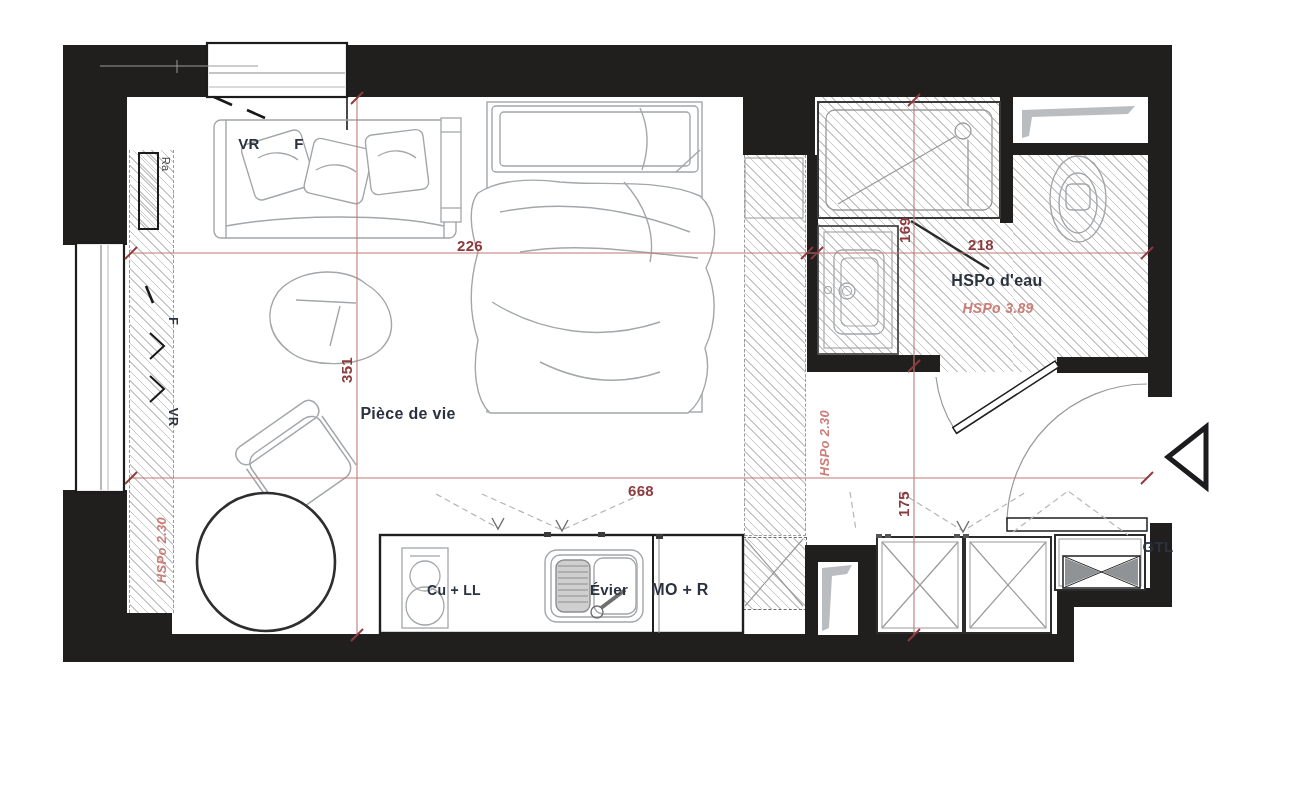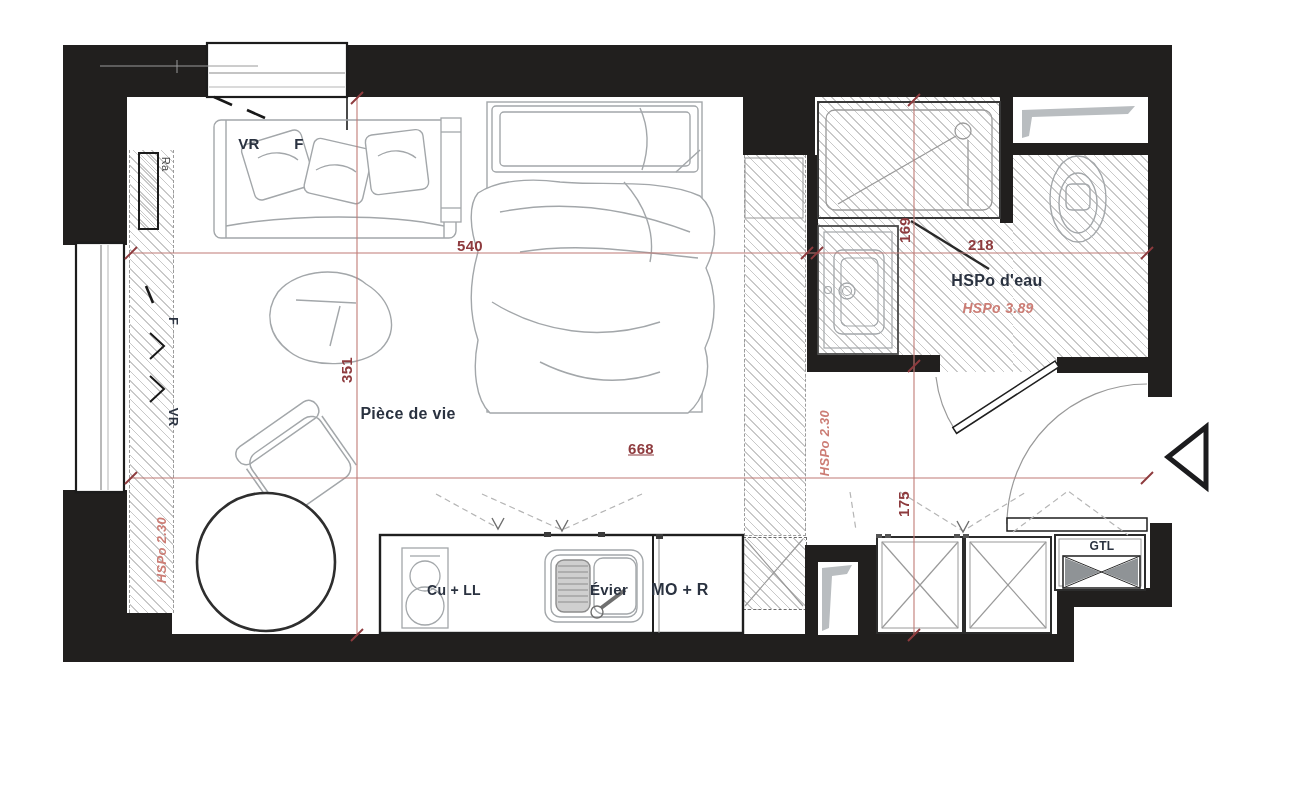--- a/index.html
+++ b/index.html
@@ -289,21 +289,21 @@
   <div class="lbl hspo rotm90" style="left:161px;top:550px;">HSPo 2.30</div>
   <div class="lbl hspo rotm90" style="left:824px;top:443px;">HSPo 2.30</div>
 
   <div class="lbl" style="left:408px;top:414px;font-size:16px;">Pièce de vie</div>
   <div class="lbl" style="left:997px;top:281px;font-size:16px;">HSPo d'eau</div>
   <div class="lbl hspo" style="left:998px;top:308px;font-size:14px;">HSPo 3.89</div>
 
   <div class="lbl" style="left:426px;top:590px;font-size:14px;margin-left:28px;">Cu + LL</div>
   <div class="lbl" style="left:609px;top:589px;font-size:15px;">Évier</div>
   <div class="lbl" style="left:680px;top:590px;font-size:16px;">MO + R</div>
-  <div class="lbl" style="left:1102px;top:546px;font-size:12px;">GTL</div>
-
-  <div class="lbl dim" style="left:470px;top:245px;">540</div>
+  <div class="lbl" style="left:1158px;top:546px;font-size:15px;">GTL</div>
+
+  <div class="lbl dim" style="left:470px;top:245px;">226</div>
   <div class="lbl dim" style="left:981px;top:244px;text-align:right;">218</div>
-  <div class="lbl dim" style="left:641px;top:448px;text-decoration:underline;">668</div>
+  <div class="lbl dim" style="left:641px;top:490px;">668</div>
   <div class="lbl dim rotm90" style="left:346px;top:370px;">351</div>
   <div class="lbl dim rotm90" style="left:904px;top:230px;">169</div>
   <div class="lbl dim rotm90" style="left:903px;top:504px;">175</div>
 </div>
 
 </body></html>

